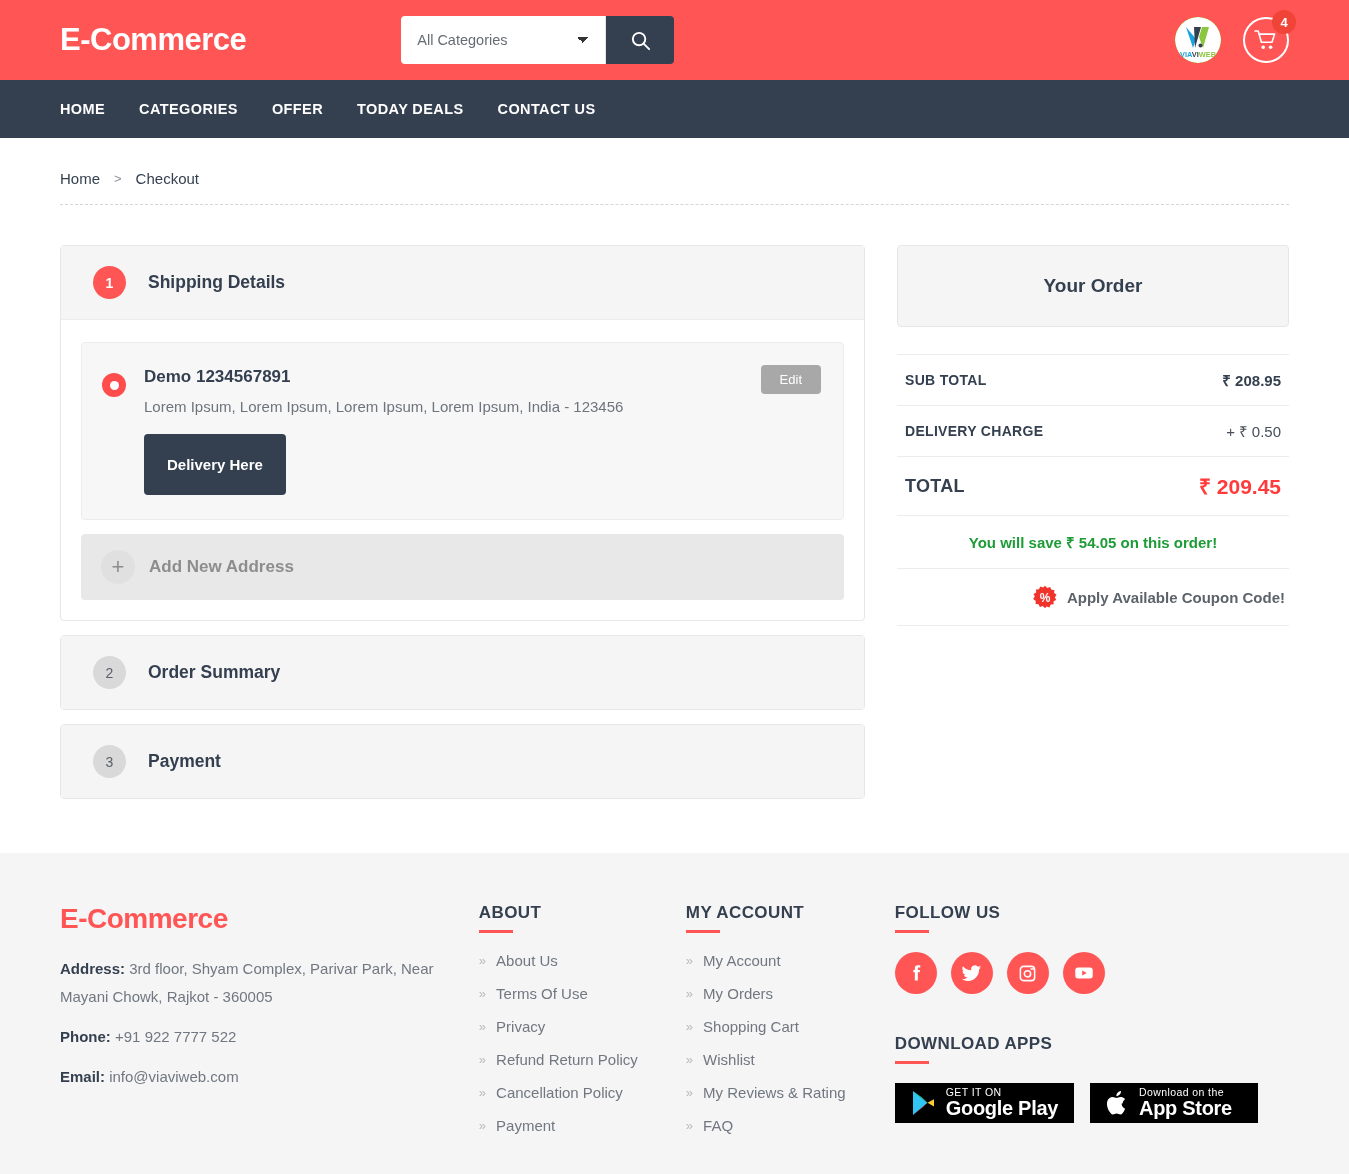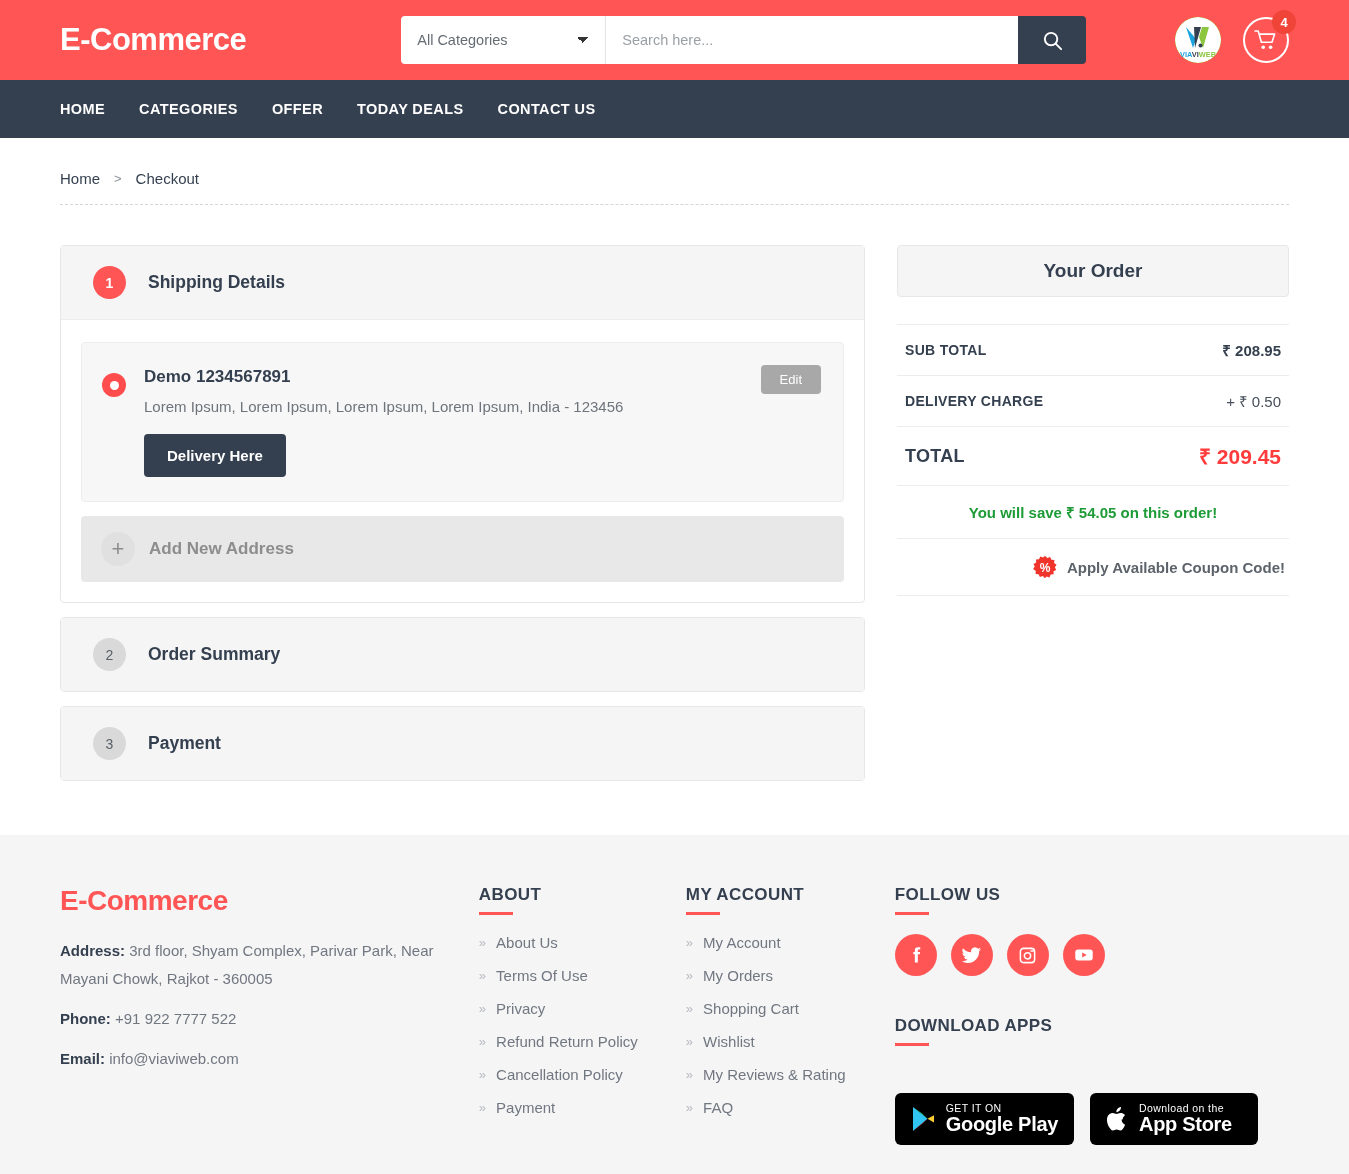--- a/index.html
+++ b/index.html
@@ -208,21 +208,21 @@
   .addr-text { font-size: 15px; color: #6e747c; margin-bottom: 19px; }
   .btn-dark {
     display: inline-block;
     background: #343f4f;
     color: #ffffff;
     border: none;
     border-radius: 4px;
     font-family: "Liberation Sans", sans-serif;
     font-size: 15px;
     font-weight: bold;
-    padding: 13px 23px;
+    padding: 22px 23px;
     cursor: pointer;
   }
   .btn-edit {
     position: absolute;
     top: 22px; right: 22px;
     background: #a8a8a8;
     color: #ffffff;
     border: none;
     border-radius: 4px;
     font-family: "Liberation Sans", sans-serif;
@@ -252,21 +252,21 @@
     flex: none;
   }
   .add-addr-label { font-size: 17px; color: #8d8d8d; font-weight: bold; }
 
   
   .order-head {
     border: 1px solid #e7e7e7;
     background: #f5f5f5;
     border-radius: 4px;
     text-align: center;
-    padding: 14px 0;
+    padding: 29px 0;
     font-size: 19px;
     font-weight: bold;
     color: #343f4f;
   }
   .order-rows { margin-top: 27px; }
   .order-row {
     display: flex;
     justify-content: space-between;
     align-items: center;
     padding: 15px 8px;
@@ -350,28 +350,27 @@
   .soc {
     width: 42px; height: 42px;
     border-radius: 50%;
     background: #ff5555;
     display: flex; align-items: center; justify-content: center;
     cursor: pointer;
   }
   .store-row { display: flex; gap: 16px; }
   .store-badge {
     background: #000000;
-    border-radius: 6px;
+    border-radius: 0;
     display: flex;
     align-items: center;
     gap: 9px;
-    padding: 10px 16px;
+    padding: 4px 16px;
     cursor: pointer;
     min-width: 168px;
-    margin-top: 28px;
   }
   .store-texts { display: flex; flex-direction: column; line-height: 1.05; }
   .store-small { color: #ffffff; font-size: 10.5px; letter-spacing: 0.4px; }
   .store-big { color: #ffffff; font-size: 20px; font-weight: bold; letter-spacing: -0.3px; }
 
   
   .copybar {
     height: 73px;
     background: #ffffff;
     display: flex;
@@ -383,21 +382,20 @@
 </head>
 <body>
 
 <div class="header">
   <div class="logo">E-Commerce</div>
 
   <div class="search-wrap">
     <select class="cat-select">
       <option>All Categories</option>
     </select>
-    <input class="search-input" type="text" placeholder="Search here..." style="">
     <button class="search-btn">
       <svg width="23" height="23" viewBox="0 0 24 24" fill="none" stroke="#ffffff" stroke-width="2">
         <circle cx="10.5" cy="10.5" r="6.5"></circle>
         <line x1="15.5" y1="15.5" x2="21" y2="21" stroke-linecap="round"></line>
       </svg>
     </button>
   </div>
 
   <div class="header-right">
     <div class="viaviweb-logo">

